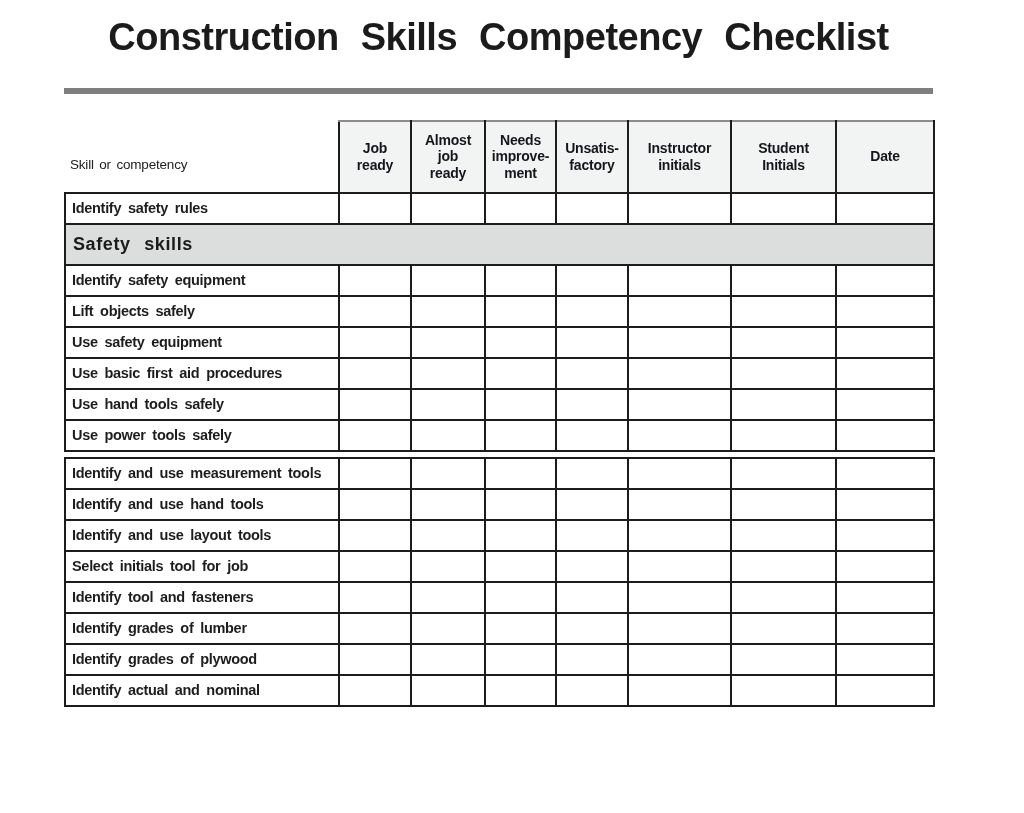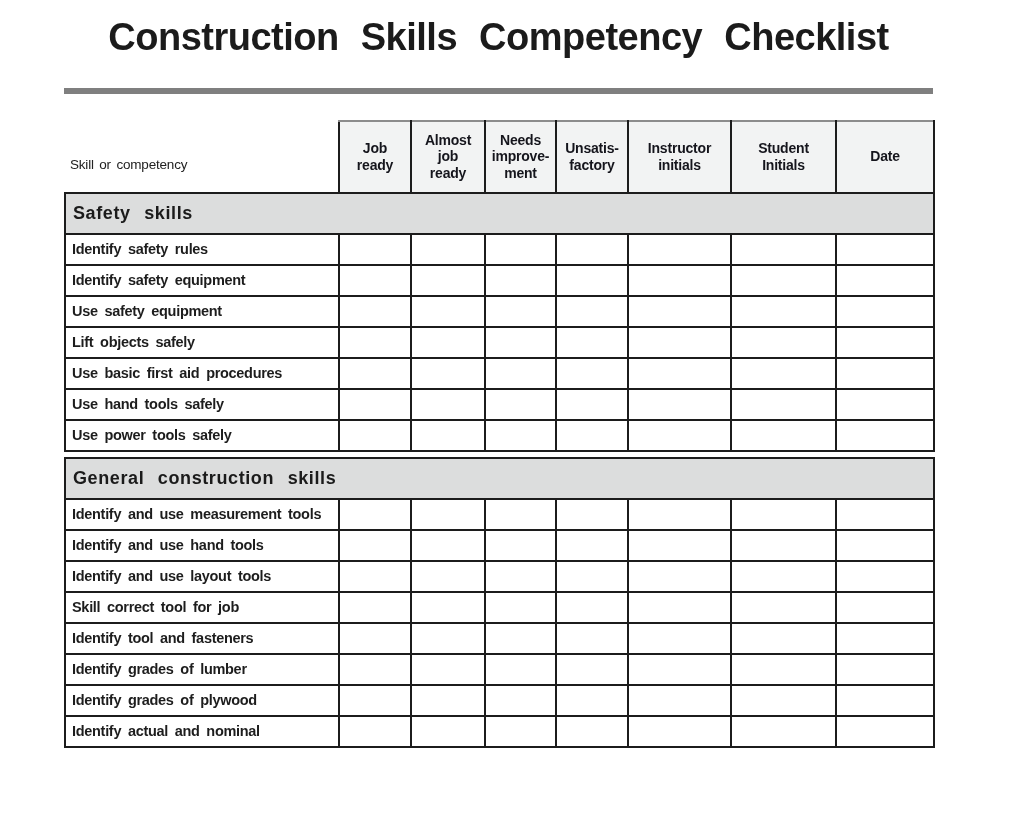--- a/index.html
+++ b/index.html
@@ -76,54 +76,54 @@
 factory</th>
           <th class="rate-h">Instructor
 initials</th>
           <th class="rate-h">Student
 Initials</th>
           <th class="rate-h">Date</th>
         </tr>
       </thead>
       <tbody>
           <tr>
+            <td class="skill-cell">Identify safety rules</td>
+            <td class="empty-cell"></td>
+            <td class="empty-cell"></td>
+            <td class="empty-cell"></td>
+            <td class="empty-cell"></td>
+            <td class="empty-cell"></td>
+            <td class="empty-cell"></td>
+            <td class="empty-cell"></td>
+          </tr>
+          <tr>
             <td class="section-cell" colspan="8">Safety skills</td>
           </tr>
           <tr>
-            <td class="skill-cell">Identify safety rules</td>
-            <td class="empty-cell"></td>
-            <td class="empty-cell"></td>
-            <td class="empty-cell"></td>
-            <td class="empty-cell"></td>
-            <td class="empty-cell"></td>
-            <td class="empty-cell"></td>
-            <td class="empty-cell"></td>
-          </tr>
-          <tr>
             <td class="skill-cell">Identify safety equipment</td>
             <td class="empty-cell"></td>
             <td class="empty-cell"></td>
             <td class="empty-cell"></td>
             <td class="empty-cell"></td>
             <td class="empty-cell"></td>
             <td class="empty-cell"></td>
             <td class="empty-cell"></td>
           </tr>
           <tr>
+            <td class="skill-cell">Lift objects safely</td>
+            <td class="empty-cell"></td>
+            <td class="empty-cell"></td>
+            <td class="empty-cell"></td>
+            <td class="empty-cell"></td>
+            <td class="empty-cell"></td>
+            <td class="empty-cell"></td>
+            <td class="empty-cell"></td>
+          </tr>
+          <tr>
             <td class="skill-cell">Use safety equipment</td>
-            <td class="empty-cell"></td>
-            <td class="empty-cell"></td>
-            <td class="empty-cell"></td>
-            <td class="empty-cell"></td>
-            <td class="empty-cell"></td>
-            <td class="empty-cell"></td>
-            <td class="empty-cell"></td>
-          </tr>
-          <tr>
-            <td class="skill-cell">Lift objects safely</td>
             <td class="empty-cell"></td>
             <td class="empty-cell"></td>
             <td class="empty-cell"></td>
             <td class="empty-cell"></td>
             <td class="empty-cell"></td>
             <td class="empty-cell"></td>
             <td class="empty-cell"></td>
           </tr>
           <tr>
             <td class="skill-cell">Use basic first aid procedures</td>
@@ -166,23 +166,20 @@
           <col style="width:72px">
           <col style="width:74px">
         <col style="width:71px">
           <col style="width:72px">
           <col style="width:103px">
         <col style="width:105px">
           <col style="width:98px">
       </colgroup>
       <tbody>
           <tr>
-            <td class="section-cell" colspan="8">General construction skills</td>
-          </tr>
-          <tr>
             <td class="skill-cell">Identify and use measurement tools</td>
             <td class="empty-cell"></td>
             <td class="empty-cell"></td>
             <td class="empty-cell"></td>
             <td class="empty-cell"></td>
             <td class="empty-cell"></td>
             <td class="empty-cell"></td>
             <td class="empty-cell"></td>
           </tr>
           <tr>
@@ -199,21 +196,21 @@
             <td class="skill-cell">Identify and use layout tools</td>
             <td class="empty-cell"></td>
             <td class="empty-cell"></td>
             <td class="empty-cell"></td>
             <td class="empty-cell"></td>
             <td class="empty-cell"></td>
             <td class="empty-cell"></td>
             <td class="empty-cell"></td>
           </tr>
           <tr>
-            <td class="skill-cell">Skill correct tool for job</td>
+            <td class="skill-cell">Select initials tool for job</td>
             <td class="empty-cell"></td>
             <td class="empty-cell"></td>
             <td class="empty-cell"></td>
             <td class="empty-cell"></td>
             <td class="empty-cell"></td>
             <td class="empty-cell"></td>
             <td class="empty-cell"></td>
           </tr>
           <tr>
             <td class="skill-cell">Identify tool and fasteners</td>

